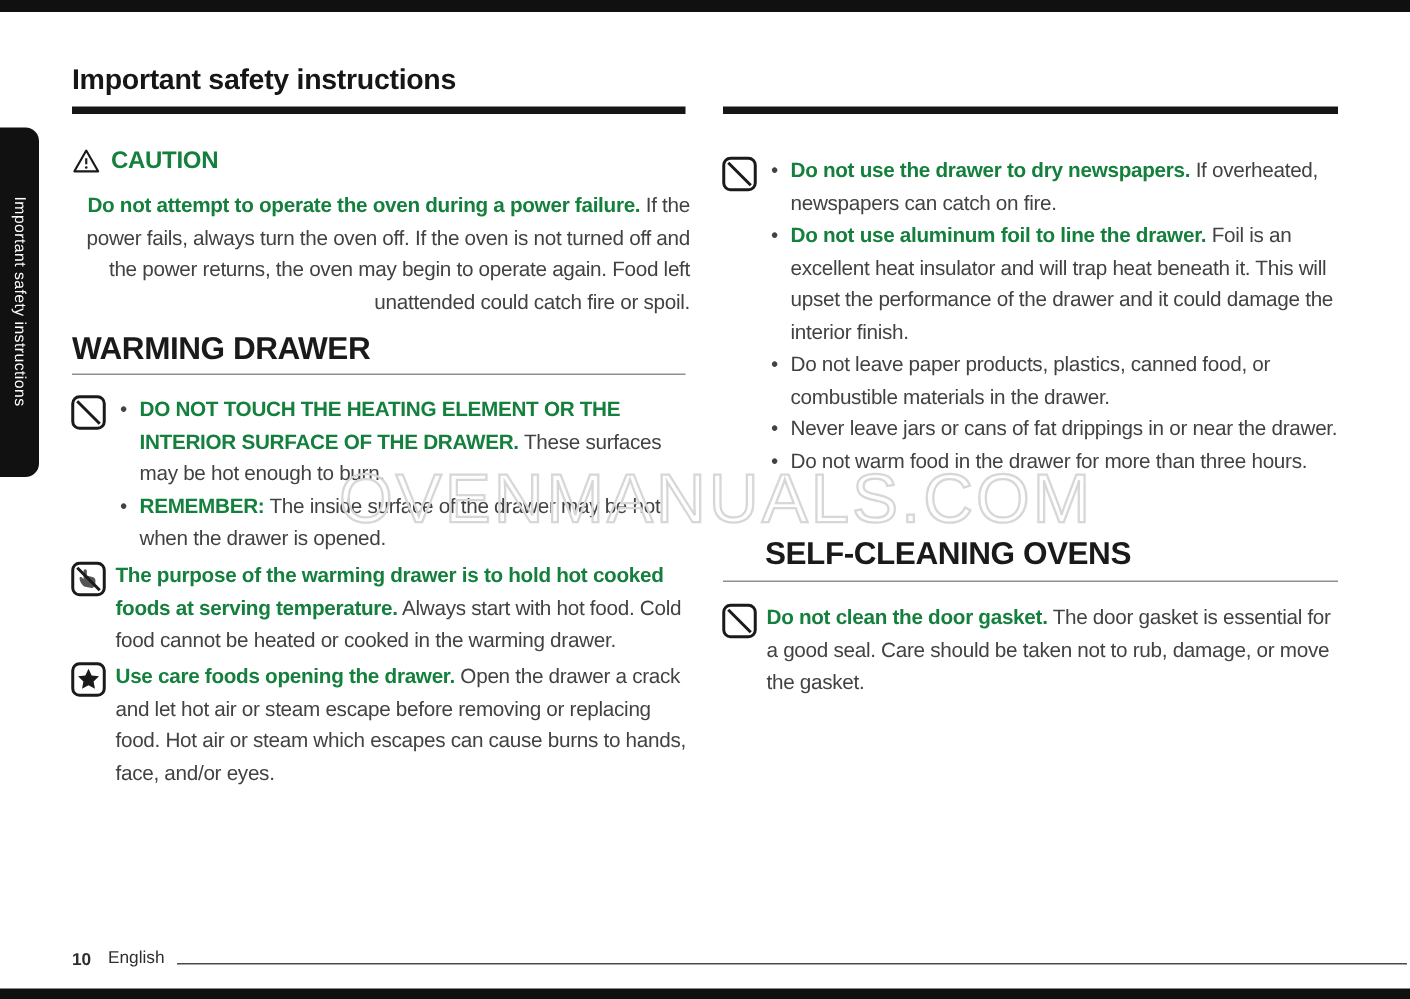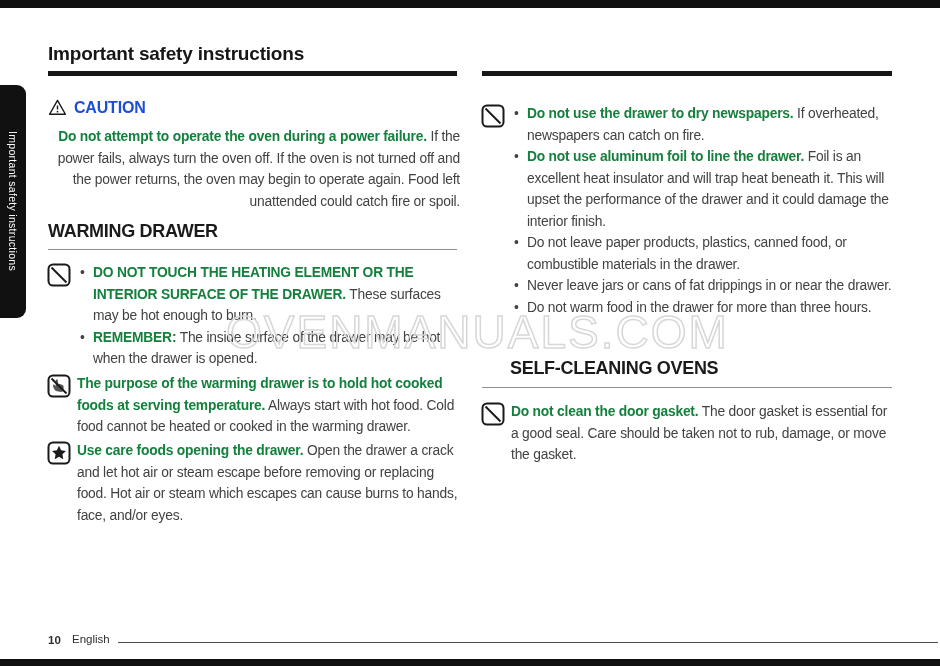--- a/index.html
+++ b/index.html
@@ -31,29 +31,29 @@
     font-size:19px; font-weight:700; color:#161616; letter-spacing:-0.2px;
   }
   .thick-rule { position:absolute; top:71px; height:5px; background:#161616; }
   .thick-rule.left { left:48px; width:409px; }
   .thick-rule.right { left:482px; width:410px; }
 
   .caution-row {
     position:absolute; left:48px; top:98px;
     display:flex; align-items:center; gap:7px;
   }
-  .caution-row .label { font-size:16px; font-weight:700; color:#1d4ed8; letter-spacing:-0.2px; }
+  .caution-row .label { font-size:16px; font-weight:700; color:#15803d; letter-spacing:-0.2px; }
 
   .body-text { font-size:13.8px; line-height:21.5px; letter-spacing:-0.2px; color:#424242; }
   .body-text b, .b { font-weight:700; color:#15803d; }
 
   .caution-para { position:absolute; left:48px; top:126px; width:412px;text-align:right; }
 
   .section-heading {
-    position:absolute; font-size:18px; font-weight:700; color:#1a1a1a; letter-spacing:-0.3px;
+    position:absolute; font-size:21px; font-weight:700; color:#1a1a1a; letter-spacing:-0.3px;
   }
   .thin-rule { position:absolute; height:1px; background:#8f8f8f; }
 
   .icon-group { position:absolute; display:flex; align-items:flex-start; }
   .icon-cell { width:33px; flex:0 0 33px; padding-top:1px; }
   .icon-box { width:24px; height:24px; display:block; }
 
   .bullet-list { display:flex; flex-direction:column; }
   .bullet-item { display:flex; }
   .bullet-dot { flex:0 0 13px; font-size:13.8px; line-height:21.5px; color:#424242; }

